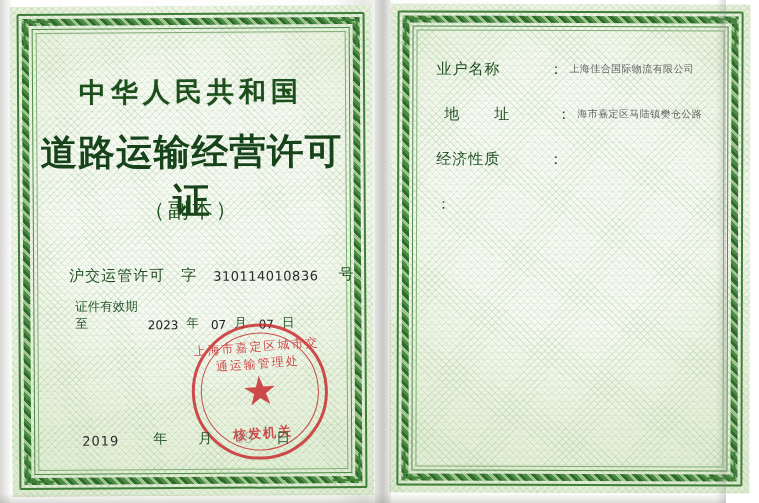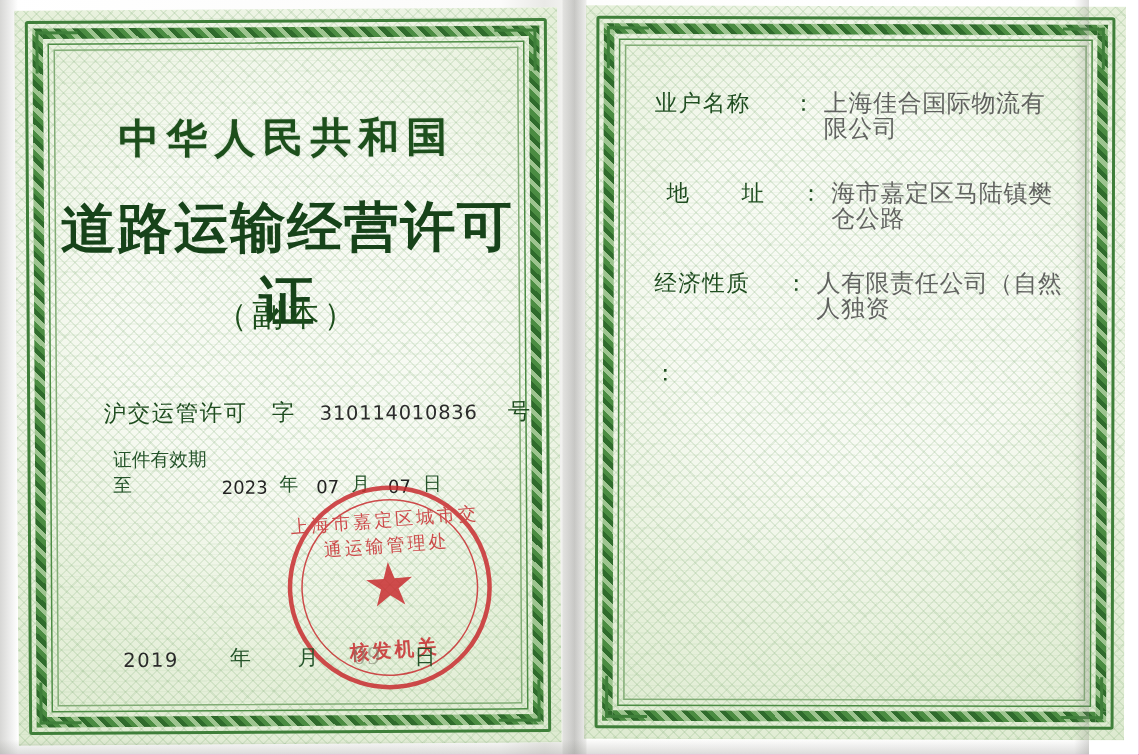--- a/index.html
+++ b/index.html
@@ -269,21 +269,21 @@
     padding-left: 8px;
   }
   .field-colon {
     font-family: "DejaVu Serif", "Liberation Serif", serif;
     font-size: 15px;
     color: #1f4d20;
     margin-right: 6px;
   }
   .field-value {
     font-family: "DejaVu Sans", "Liberation Sans", sans-serif;
-    font-size: 16px;
+    font-size: 10px;
     color: #3a3a3a;
     opacity: 0.78;
     line-height: 17px;
     letter-spacing: 0.4px;
   }
   .field-value .line2 { display: block; padding-left: 6px; }
 
   
   .fold {
     position: absolute;
@@ -396,21 +396,20 @@
           <span class="field-label spread">地　址</span>
           <span class="field-colon">：</span>
           <span class="field-value">
             <span>海市嘉定区马陆镇樊仓公路</span>
           </span>
         </div>
 
         <div class="field-row">
           <span class="field-label">经济性质</span>
           <span class="field-colon">：</span>
-          <span class="field-value">人有限责任公司（自然人独资</span>
         </div>
 
         <div class="field-row">
           <span class="field-colon">：</span>
         </div>
 
       </div>
     </div>
   </div>
 

